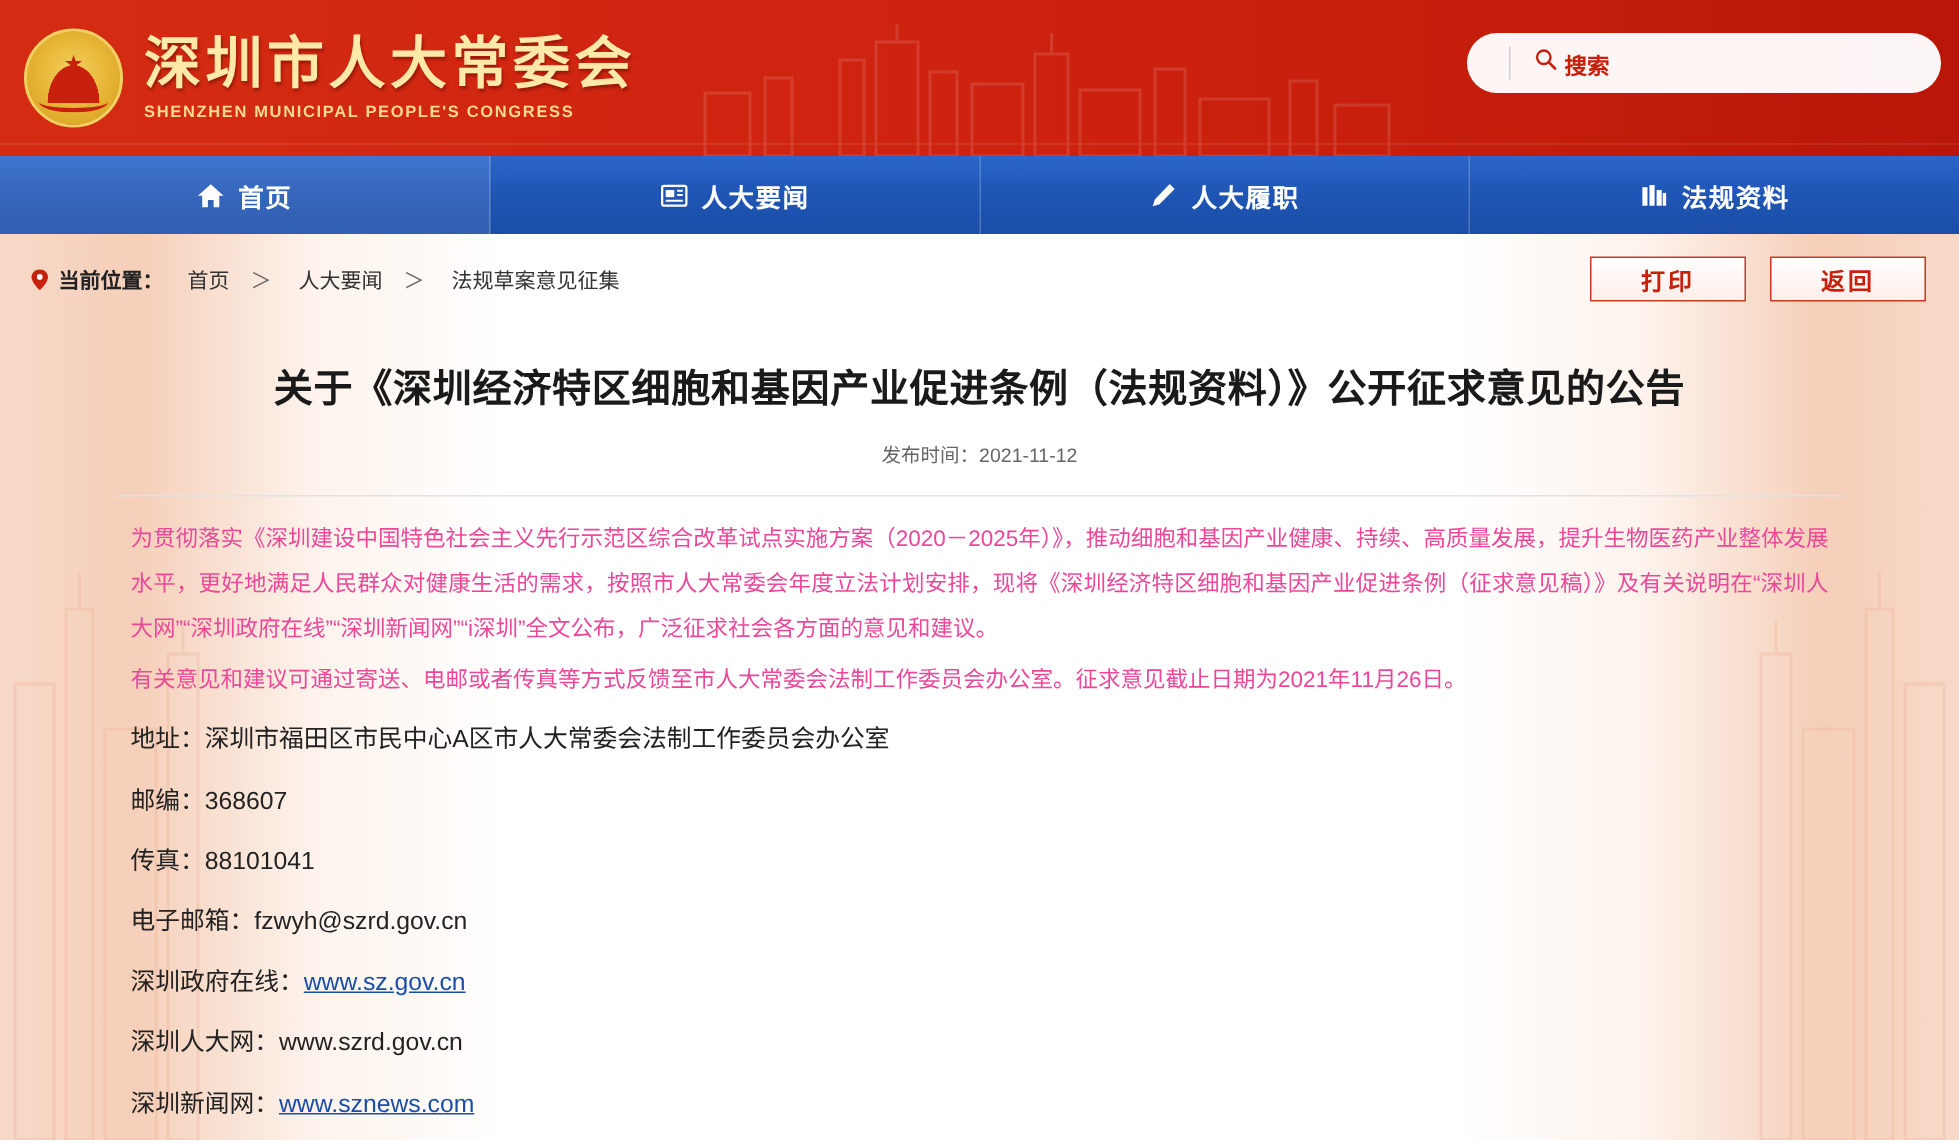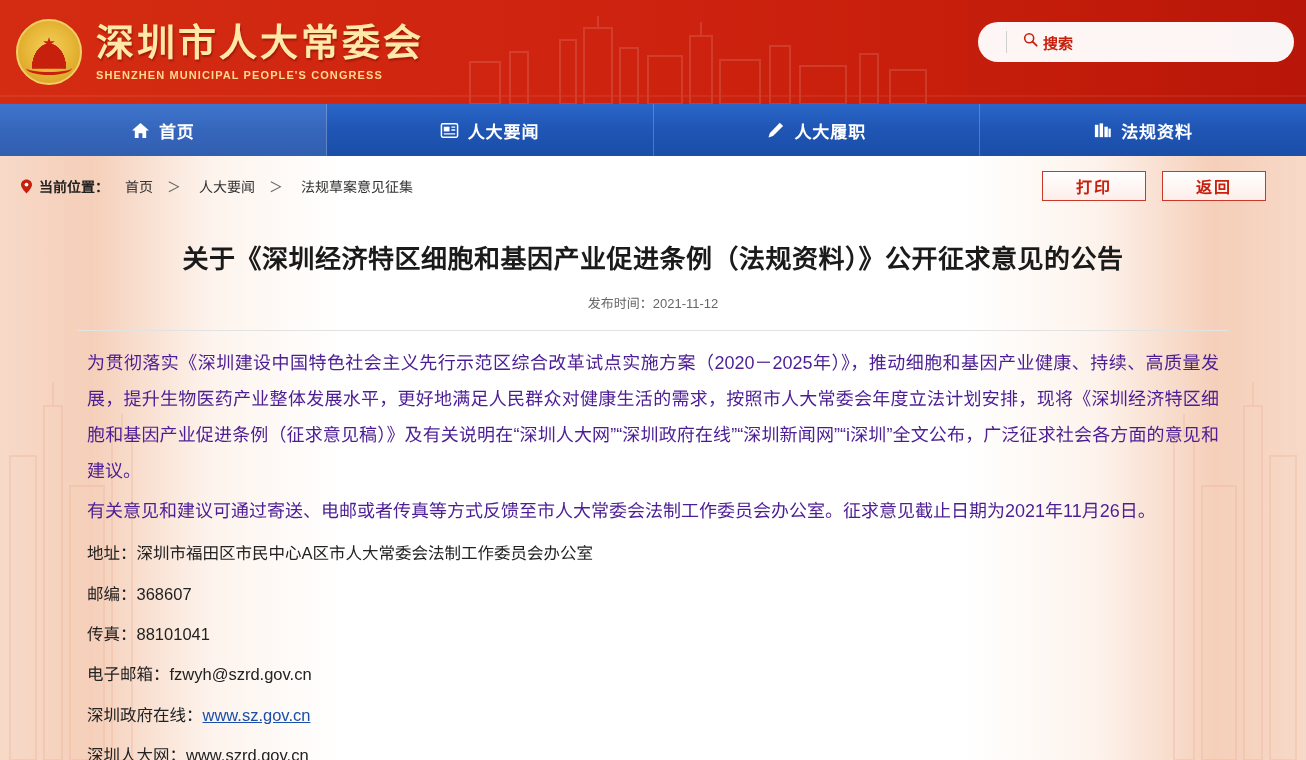--- a/index.html
+++ b/index.html
@@ -149,21 +149,21 @@
     position: absolute; top: 0; bottom: 0; width: 150px;
     opacity: .5;
   }
   .page-bg-left { left: 0; }
   .page-bg-right { right: 0; }
 
   .crumbbar {
     position: relative;
     display: flex; align-items: center;
     height: 60px;
-    padding: 0 40px 0 20px;
+    padding: 0 22px 0 20px;
   }
   .crumb {
     display: flex; align-items: center; gap: 6px;
     font-size: 14px; color: #333;
   }
   .pin-icon { width: 13px; height: 15px; display: inline-block; }
   .crumb-label { font-weight: bold; color: #222; }
   .crumb-link { color: #333; cursor: pointer; margin-left: 10px; }
   .crumb-sep { color: #666; margin: 0 2px 0 8px; }
 
@@ -200,22 +200,22 @@
     font-size: 13px;
     color: #666;
     margin-top: 16px;
   }
   .divider {
     height: 1px;
     background: #e2e2e2;
     margin: 18px 0 14px 0;
   }
   .para {
-    font-size: 18px;
-    color: #4c1d95;
+    font-size: 15px;
+    color: #ec4899;
     line-height: 2.0;
     text-align: justify;
     margin: 0 0 4px 0;
     padding: 0 10px;
   }
   .para.indent { text-indent: 0; }
   .line {
     font-size: 16.5px;
     color: #222;
     line-height: 2.45;

